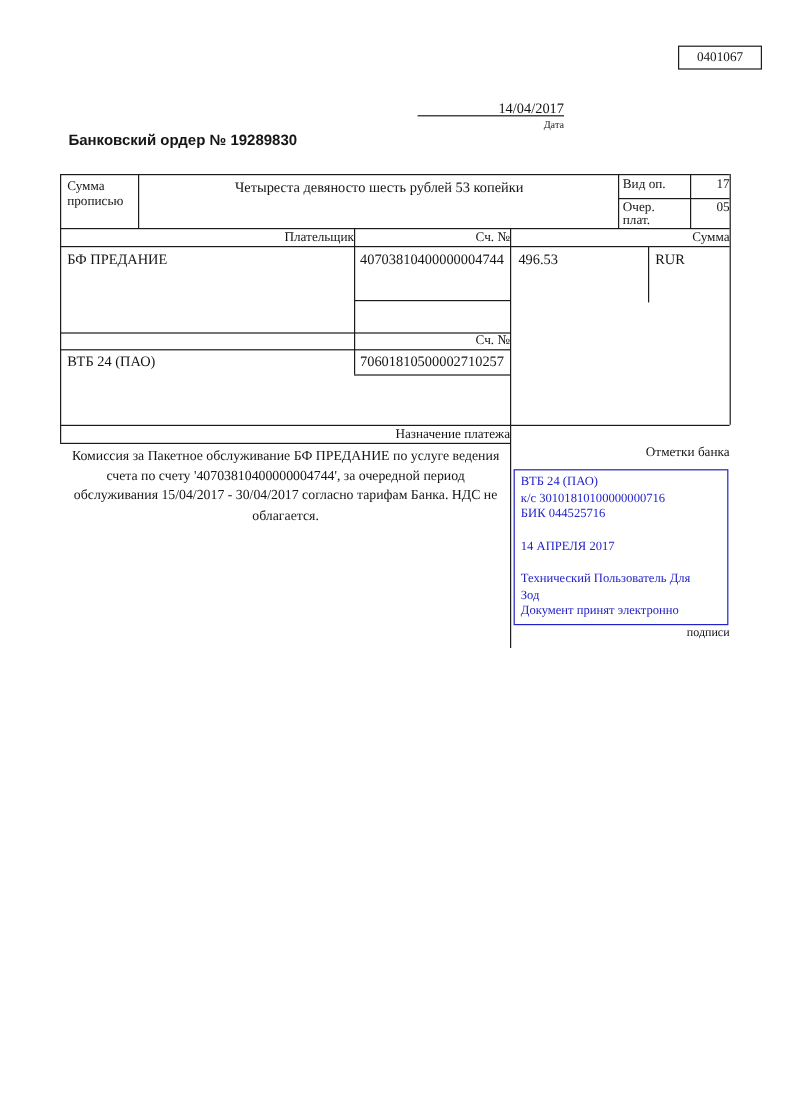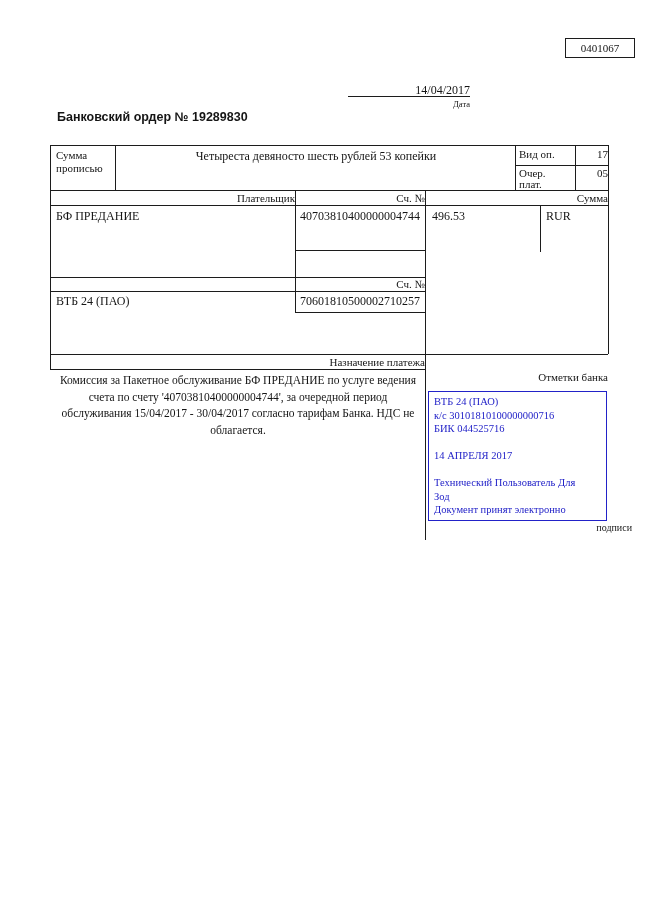--- a/index.html
+++ b/index.html
@@ -3,21 +3,21 @@
 <meta charset="utf-8">
 <style>
   * { margin:0; padding:0; box-sizing:border-box; }
   html,body { background:#ececec; }
   body { font-family:"Liberation Serif", serif; }
   .page { position:relative; width:660px; height:919px; background:#ffffff; margin:0 auto; color:#151515; overflow:hidden; }
   .abs { position:absolute; }
   .h { position:absolute; height:1px; background:#1c1c1c; }
   .v { position:absolute; width:1px; background:#1c1c1c; }
   .c { text-align:right; }
-  .f10 { font-size:10px; line-height:12px;margin-left:24px; }
+  .f10 { font-size:10px; line-height:12px; }
   .f11 { font-size:11px; line-height:13px; }
   .f12 { font-size:12px; line-height:14px; }
   .doc-title { font-family:"Liberation Sans", sans-serif; font-weight:bold; font-size:12.5px; line-height:15px;margin-top:26px; }
   .code-box { border:1px solid #1c1c1c; width:70px; height:20px; text-align:center; font-size:11px; line-height:18px; }
   .date-underline { border-bottom:1px solid #1c1c1c; }
   .stamp { border:1px solid #2222c8; font-size:10.5px; line-height:13.5px; padding:3px 5px; }
   .stamp-line { min-height:13.5px; }
   .purpose-text { font-size:11.5px; line-height:16.5px;text-align:center; }
 </style>
 </head>

